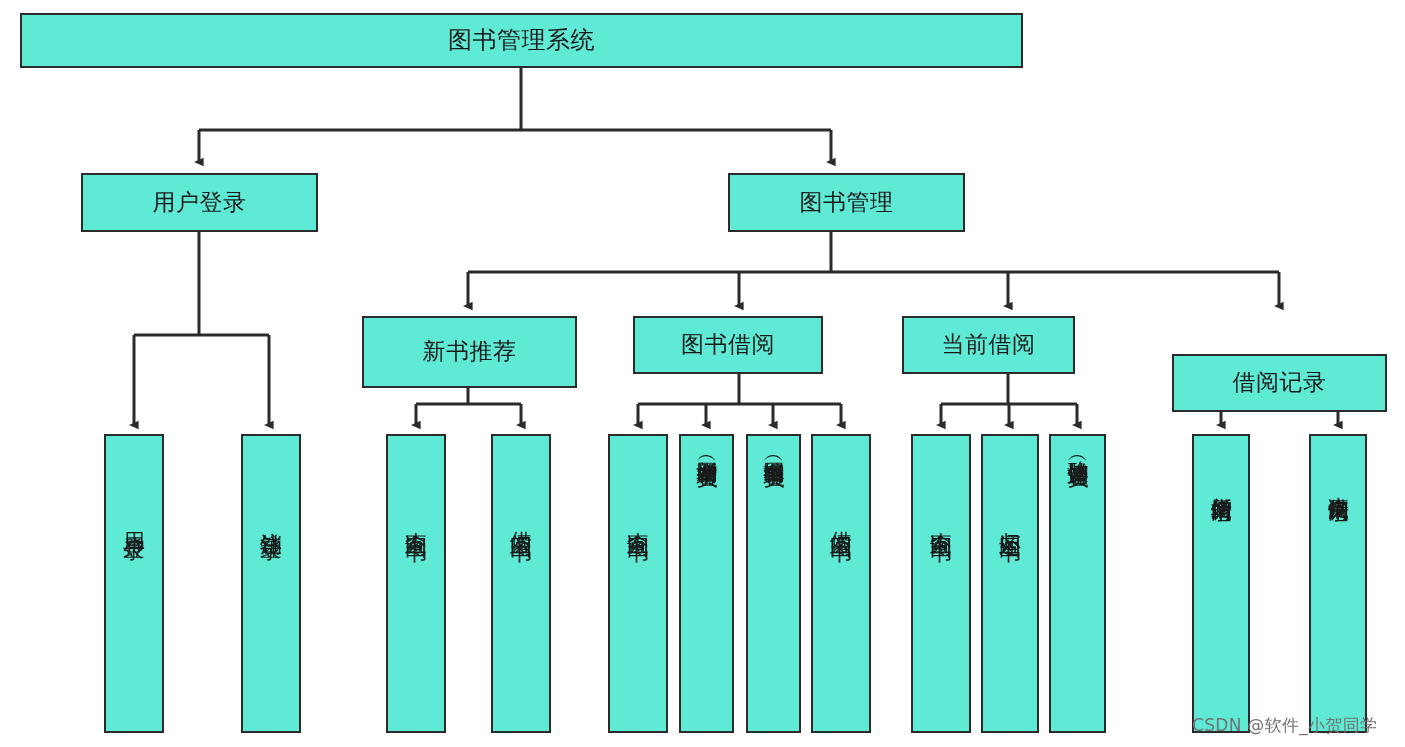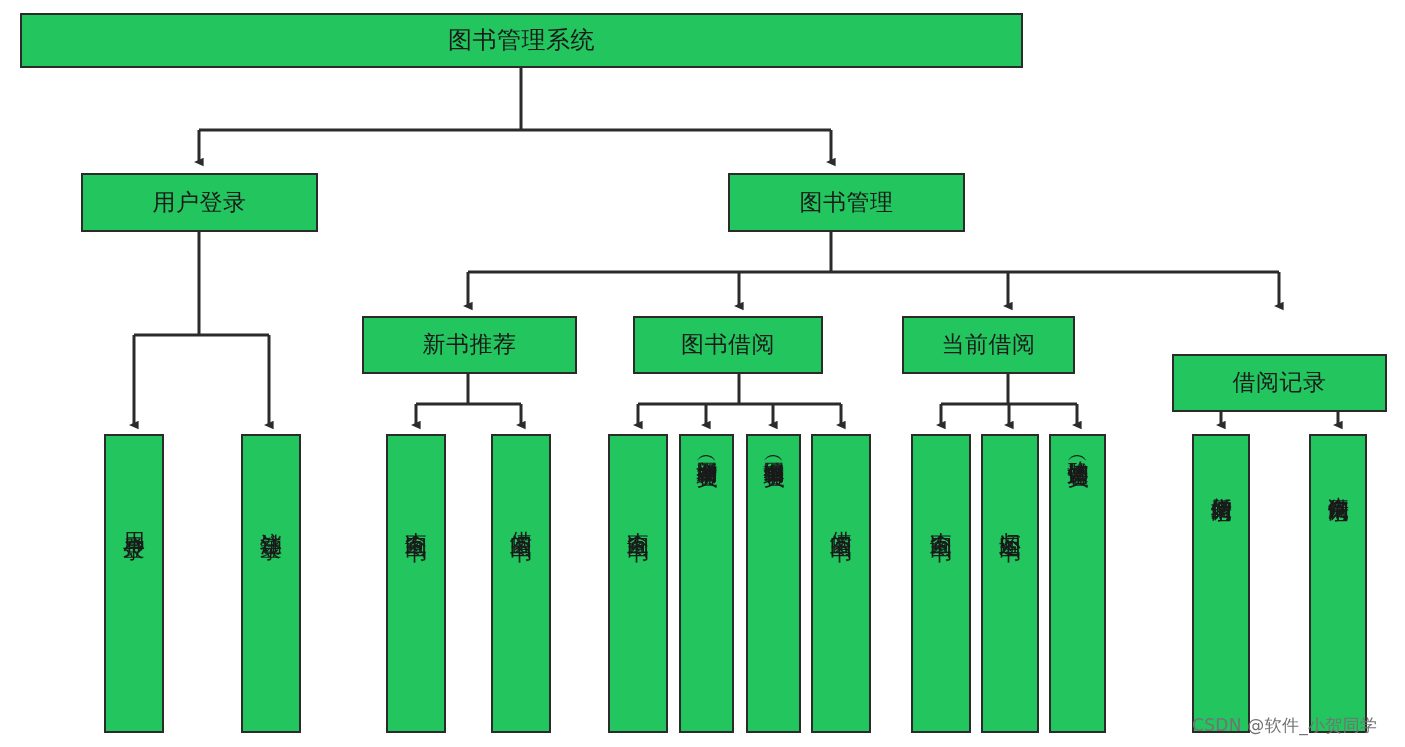--- a/index.html
+++ b/index.html
@@ -23,21 +23,21 @@
     left: 0;
     top: 0;
     width: 1405px;
     height: 747px;
     pointer-events: none;
   }
   .node {
     position: absolute;
     box-sizing: border-box;
     border: 2.5px solid #2b2b2b;
-    background: #22c55e;
+    background: #5eead4;
     display: flex;
     align-items: center;
     justify-content: center;
     color: #1a1a1a;
     line-height: 1.18;
     overflow: hidden;
   }
   .node-label {
     display: block;
     text-align: center;
@@ -140,21 +140,21 @@
   </div>
 
   <div class="node h" style="left:81px; top:173px; width:237px; height:59px;">
     <span class="node-label">用户登录</span>
   </div>
 
   <div class="node h" style="left:711px; top:173px; width:237px; height:59px;margin-left:17px;">
     <span class="node-label">图书管理</span>
   </div>
 
-  <div class="node h" style="left:362px; top:316px; width:215px; height:58px;">
+  <div class="node h" style="left:362px; top:316px; width:215px; height:72px;">
     <span class="node-label">新书推荐</span>
   </div>
 
   <div class="node h" style="left:633px; top:316px; width:190px; height:58px;">
     <span class="node-label">图书借阅</span>
   </div>
 
   <div class="node h" style="left:902px; top:316px; width:173px; height:58px;">
     <span class="node-label">当前借阅</span>
   </div>

